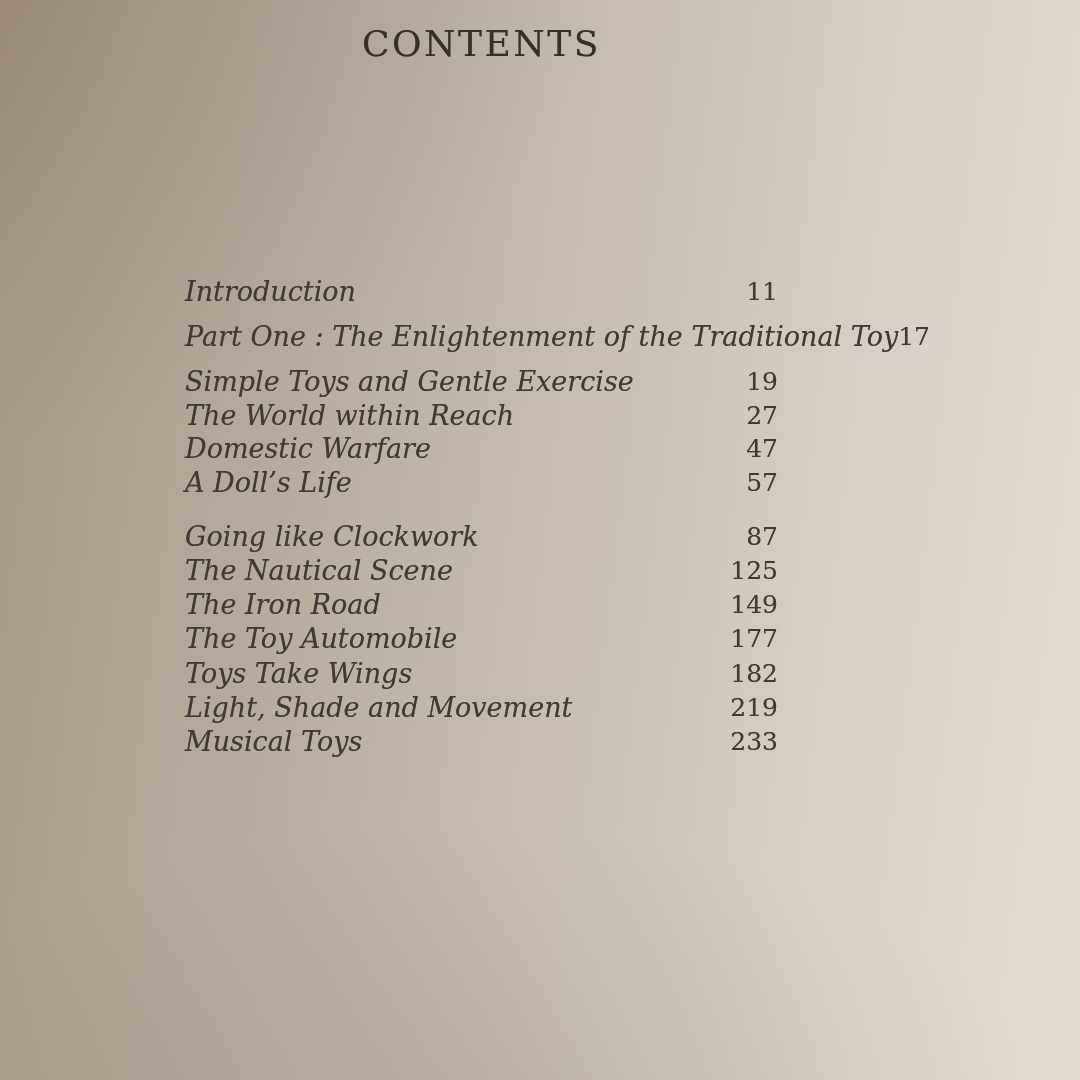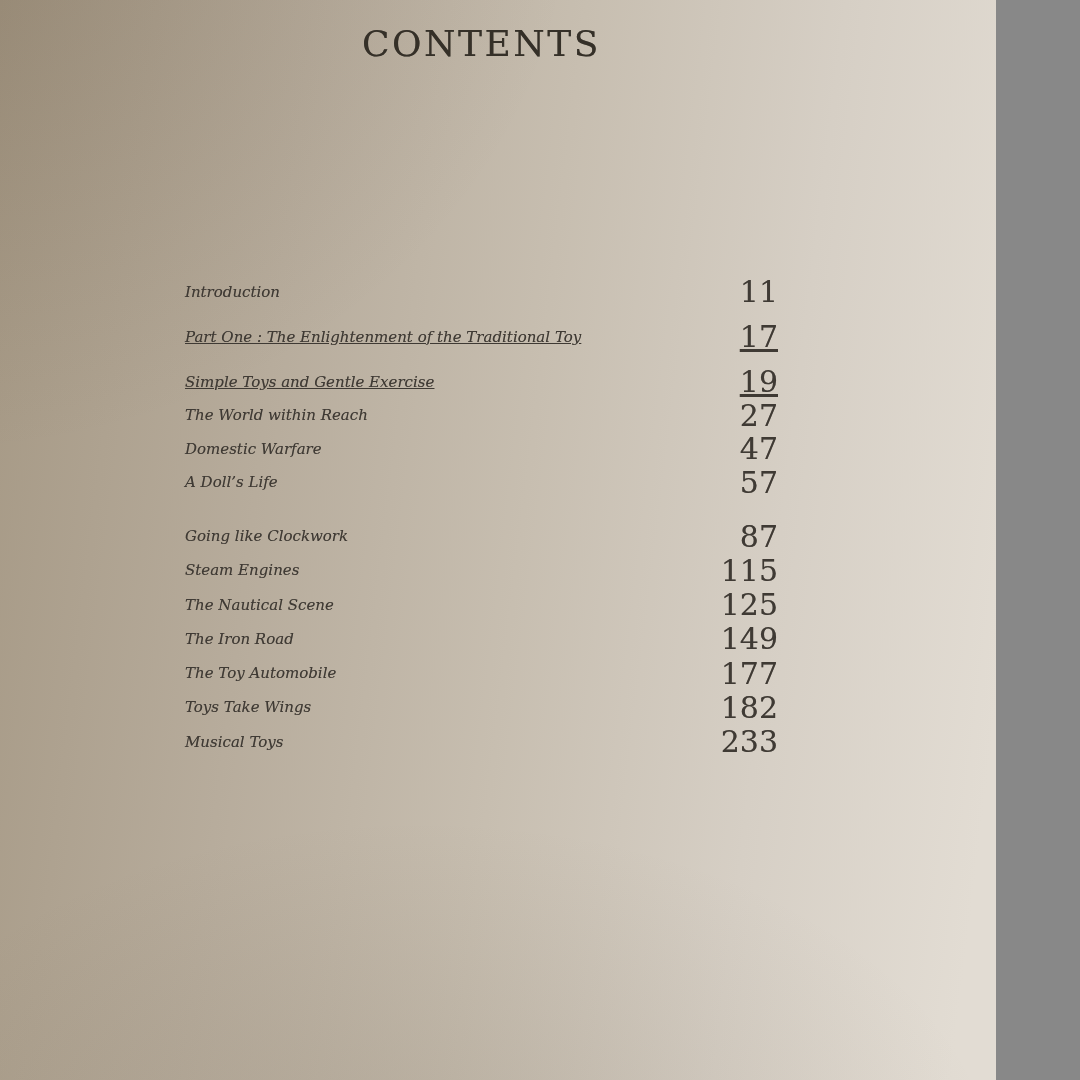--- a/index.html
+++ b/index.html
@@ -2,21 +2,21 @@
 <html><head>
 <meta charset="utf-8">
 <style>
   html, body {
     margin: 0;
     padding: 0;
     background: #888;
   }
   .stage {
     position: relative;
-    width: 996px;
+    width: 1080px;
     height: 1080px;
     overflow: hidden;
     font-family: "DejaVu Serif", "Liberation Serif", serif;
   }
   
   .paper {
     position: absolute;
     inset: 0;
     background:
       radial-gradient(120% 95% at -8% -10%, rgba(82,66,48,0.20), rgba(82,66,48,0) 55%),
@@ -46,31 +46,31 @@
   }
   .row {
     display: flex;
     justify-content: space-between;
     align-items: center;
     height: 33.5px;
   }
   .row.grp2 { height: 34.25px; }
   .row .t {
     font-style: italic;
-    font-size: 15px;
+    font-size: 27px;
     white-space: nowrap;
     text-shadow: 0 0 0.5px rgba(63,58,52,0.5);
   }
   .row .p {
     font-style: normal;
-    font-size: 30px;
+    font-size: 25px;
     text-shadow: 0 0 0.5px rgba(63,58,52,0.5);
   }
   
-  .gap-s  { margin-top: 11.5px; text-decoration: underline; }  
+  .gap-s  { margin-top: 11.5px; }  
   .gap-l  { margin-top: 43.5px; }  
   .gap-m  { margin-top: 20px; }  
 </style>
 </head>
 <body>
 
 <div class="stage">
   <div class="paper"></div>
 
   <div class="content">
@@ -108,24 +108,20 @@
         <span class="p">57</span>
       </div>
 
 
 
       <div class="row grp2 gap-m">
         <span class="t">Going like Clockwork</span>
         <span class="p">87</span>
       </div>
 
-      <div class="row grp2">
-        <span class="t">Steam Engines</span>
-        <span class="p">115</span>
-      </div>
 
       <div class="row grp2">
         <span class="t">The Nautical Scene</span>
         <span class="p">125</span>
       </div>
 
       <div class="row grp2">
         <span class="t">The Iron Road</span>
         <span class="p">149</span>
       </div>
@@ -133,20 +129,24 @@
       <div class="row grp2">
         <span class="t">The Toy Automobile</span>
         <span class="p">177</span>
       </div>
 
       <div class="row grp2">
         <span class="t">Toys Take Wings</span>
         <span class="p">182</span>
       </div>
 
+      <div class="row grp2">
+        <span class="t">Light, Shade and Movement</span>
+        <span class="p">219</span>
+      </div>
 
       <div class="row grp2">
         <span class="t">Musical Toys</span>
         <span class="p">233</span>
       </div>
 
 
     </div>
   </div>
 </div>

